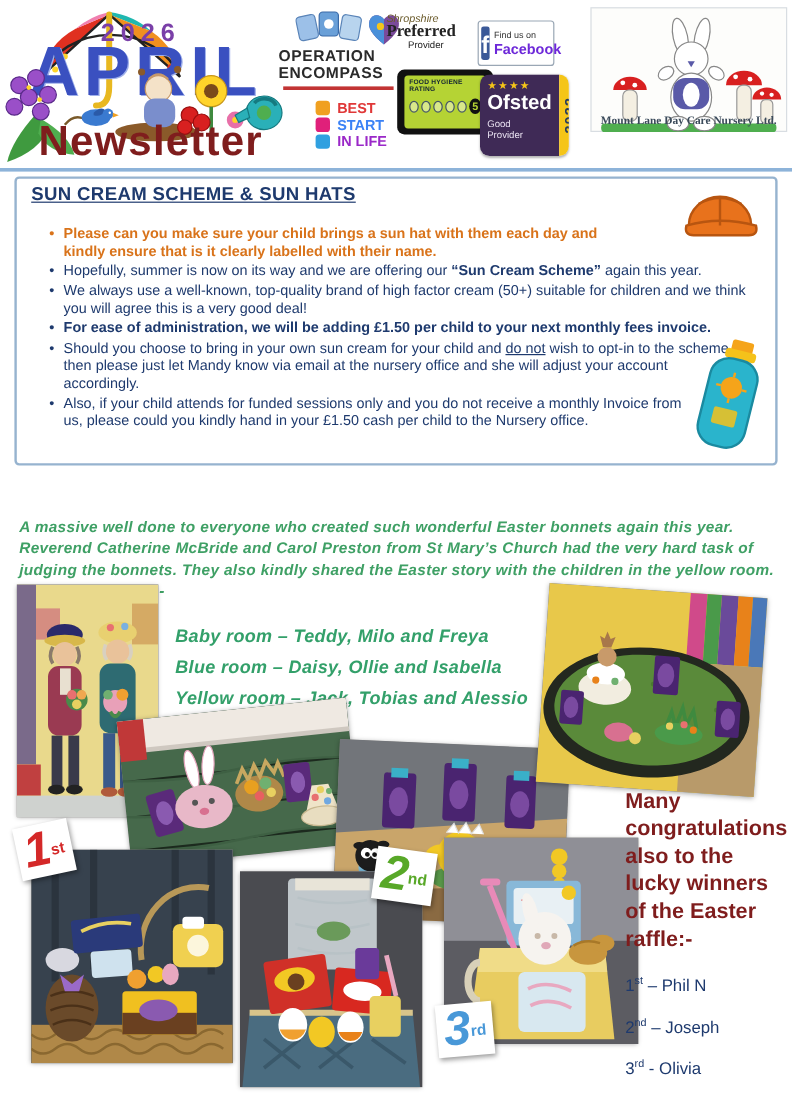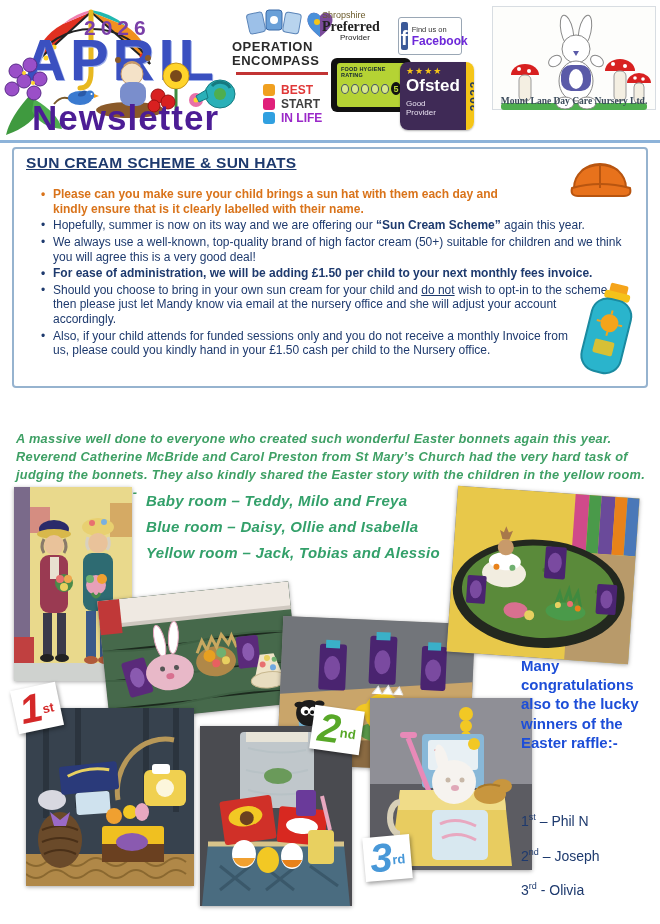--- a/index.html
+++ b/index.html
@@ -4,26 +4,26 @@
 <style>
   html,body{margin:0;padding:0;background:#fff;}
   .page{position:relative;width:660px;height:924px;background:#fff;overflow:hidden;
         font-family:"Liberation Sans",sans-serif;color:#1e3a6e;}
   .abs{position:absolute;}
 
   
   .year{left:84px;top:16px;font-size:21px;font-weight:800;letter-spacing:5px;color:#7a3fa8;}
   .month{left:24px;top:26px;font-size:58px;font-weight:900;letter-spacing:4px;color:#3a50c0;
          text-shadow:1px 1px 0 #9fb0ea;}
-  .nl-title{left:32px;top:98px;font-size:35px;font-weight:800;color:#4c1d95;letter-spacing:1px;}
+  .nl-title{left:32px;top:98px;font-size:35px;font-weight:800;color:#7f1d1d;letter-spacing:1px;}
 
   .oe-text{left:232px;top:40px;font-size:13px;font-weight:800;color:#2a2a2a;line-height:1.05;letter-spacing:.5px;}
   .oe-tagline{left:236px;top:72px;width:92px;height:3px;background:#c23434;}
   .pp-text{left:322px;top:11px;line-height:1;color:#222;}
-  .pp-county{font-size:9px;color:#6a5a2a;display:block;}
+  .pp-county{font-size:9px;font-style:italic;color:#6a5a2a;display:block;}
   .pp-main{font-size:14px;font-weight:800;font-family:"Liberation Serif",serif;display:block;}
   .pp-sub{font-size:8px;display:block;margin-left:18px;}
 
   .fb{left:398px;top:17px;width:64px;height:38px;background:#fff;border:1px solid #9aa7b5;border-radius:3px;
       display:flex;align-items:center;gap:4px;padding:2px;box-sizing:border-box;}
   .fb-f{width:24px;height:28px;background:#3b5998;color:#fff;font-weight:800;font-size:20px;
         display:flex;align-items:flex-end;justify-content:center;border-radius:2px;}
   .fb-t1{font-size:7.5px;color:#333;}
   .fb-t2{font-size:12px;font-weight:800;color:#6d28d9;}
 
@@ -67,38 +67,38 @@
   .sunbox li.w566{max-width:566px;}
   .sunbox li.w516{max-width:516px;}
   .ul-seg{text-decoration:underline;text-align:right;}
 
   .cap-icon{right:14px;top:3px;}
   .bottle-icon{right:10px;top:132px;transform:rotate(14deg);}
 
   
   .easter-heading{left:0;top:391px;width:660px;text-align:center;font-size:27px;font-weight:800;font-style:italic;
                   color:#4878c8;text-shadow:2px 2px 0 #c2d4ee;letter-spacing:.5px;}
-  .hand{font-style:italic;letter-spacing:.3px;}
+  .hand{font-style:italic;letter-spacing:.3px;margin-top:30px;}
   .easter-intro{left:16px;top:430px;width:630px;font-size:12.8px;line-height:1.42;color:#3fa065;font-weight:600;}
   .winner-line{left:146px;font-size:15px;font-weight:800;color:#33a06a;}
 
   
   .photo{position:absolute;overflow:hidden;box-shadow:0 1px 4px rgba(0,0,0,.35);background:#888;}
   .photo svg{display:block;}
 
   
   .badge{position:absolute;background:#fff;padding:1px 6px 3px 6px;box-shadow:1px 2px 4px rgba(0,0,0,.4);}
   .badge .num{font-size:40px;font-weight:900;font-style:italic;line-height:1;}
   .badge sup{font-size:13px;font-weight:900;}
   .badge-1{color:#d42828;}
   .badge-2{color:#58a828;}
   .badge-3{color:#4898d8;}
 
   
-  .congrats{left:521px;top:656px;width:136px;font-size:15px;font-weight:800;color:#1d4ed8;line-height:1.28;}
+  .congrats{left:521px;top:656px;width:136px;font-size:18px;font-weight:800;color:#7f1d1d;line-height:1.28;}
   .raffle-line{left:521px;font-size:14px;color:#1e3a6e;margin-top:48px;}
   .raffle-line sup{font-size:9px;}
 </style>
 </head>
 <body>
 
 <div class="page">
 
   <header>
 
@@ -202,21 +202,21 @@
     <div class="abs oe-text">
       <div>OPERATION</div>
       <div>ENCOMPASS</div>
     </div>
     <div class="abs oe-tagline"></div>
 
     <div class="abs bs">
       <span class="bs-sq" style="background:#f0a020"></span>
       <span class="bs-w" style="color:#e03838">BEST</span>
       <span class="bs-sq" style="background:#e0207a"></span>
-      <span class="bs-w" style="color:#404040">START</span>
+      <span class="bs-w" style="color:#3b82f6">START</span>
       <span class="bs-sq" style="background:#30a0e0"></span>
       <span class="bs-w" style="color:#9a28c8">IN LIFE</span>
     </div>
 
     <div class="abs fh">
       <div class="fh-in">
         <div class="fh-label">FOOD HYGIENE RATING</div>
         <div class="fh-dots">
           <span class="fh-dot"></span>
             <span class="fh-dot"></span>

